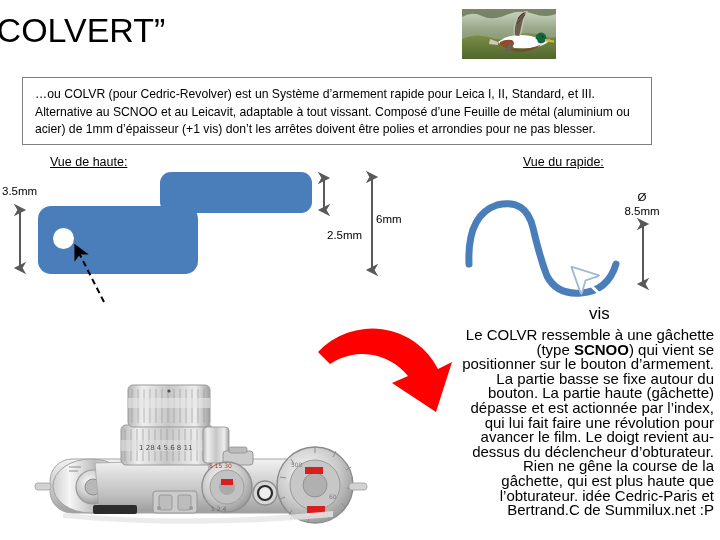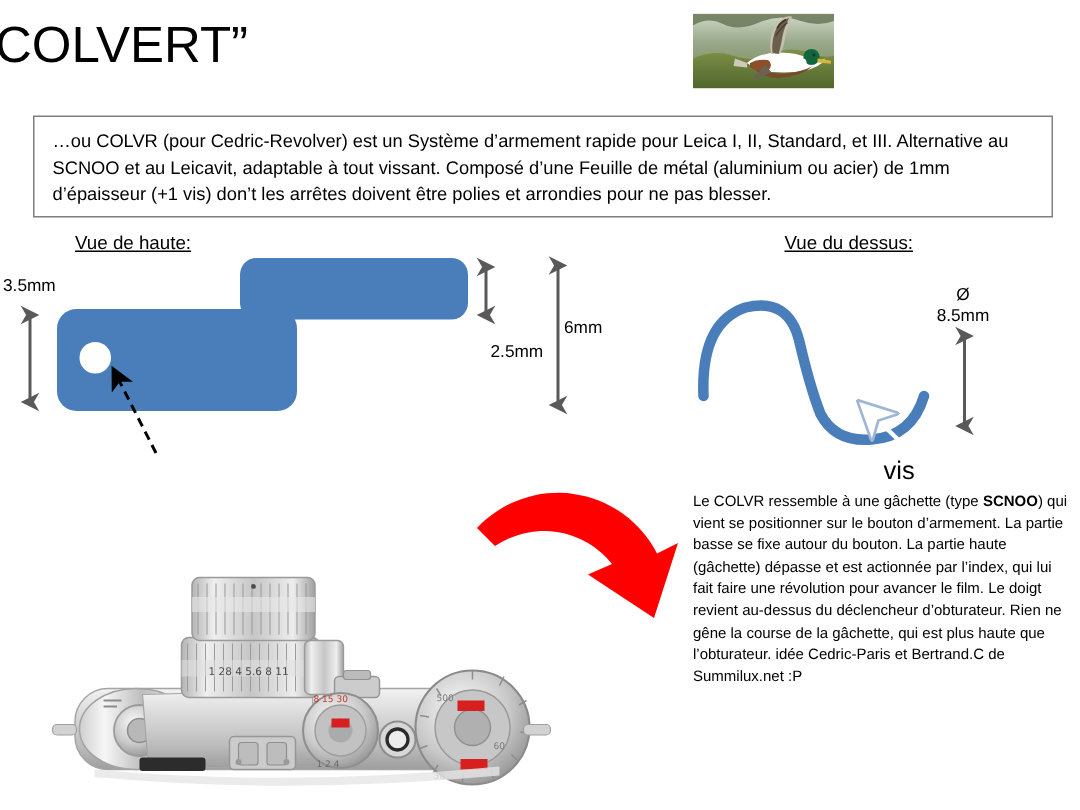--- a/index.html
+++ b/index.html
@@ -34,21 +34,21 @@
 
   
   #duck-photo {
     left: 462px; top: 9px; width: 94px; height: 50px;
     overflow: hidden;
     border: 0;
   }
 
   
   #intro-box {
-    left: 22px; top: 77px; width: 680px; height: 68px;
+    left: 22px; top: 77px; width: 630px; height: 68px;
     border: 1px solid #7f7f7f;
     box-sizing: border-box;
     background: #ffffff;
   }
   #intro-text {
     position: absolute;
     left: 12px; top: 8px; right: 10px;
     font-size: 12.2px;
     line-height: 17.5px;
     text-align: left;
@@ -99,23 +99,23 @@
     font-size: 11.6px;
     line-height: 14.5px;
     text-align: center;
   }
   #vis-label {
     left: 589px; top: 304px;
     font-size: 17px;
   }
   #desc-text {
     left: 462px; top: 328px; width: 252px;
-    font-size: 10px;
+    font-size: 15px;
     line-height: 14.6px;
-    text-align: left;
+    text-align: right;
   }
   #desc-text b { font-weight: bold; }
 
   
   #camera-photo {
     left: 33px; top: 367px; width: 337px; height: 170px;
   }
   
   #camera-photo svg, #duck-photo svg { display: block; }
 
@@ -172,21 +172,21 @@
 
       <path d="M36 33 L28 30 L27 35 L36 36 Z" fill="#cfc9bb"></path>
     </svg>
   </div>
 
   <div class="abs" id="intro-box">
     <div id="intro-text">…ou COLVR (pour Cedric-Revolver) est un Système d’armement rapide pour Leica I, II, Standard,  et III. Alternative au SCNOO et au Leicavit, adaptable à tout vissant. Composé d’une Feuille de métal (aluminium ou acier) de 1mm d’épaisseur (+1 vis) don’t les arrêtes doivent être polies et arrondies pour ne pas blesser.</div>
   </div>
 
   <div class="abs view-head" id="head-face">Vue de haute:</div>
-  <div class="abs view-head" id="head-top">Vue du dessus:</div>
+  <div class="abs view-head" id="head-top">Vue du rapide:</div>
 
   <div class="abs blue-shape" id="blue-upper"></div>
   <div class="abs blue-shape" id="blue-lower"></div>
   <div class="abs" id="blue-hole"></div>
 
   <svg class="svg-layer" width="720" height="540" viewBox="0 0 720 540" xmlns="http://www.w3.org/2000/svg">
     <defs>
       <marker id="dimArrow" markerWidth="7" markerHeight="7" refX="3.5" refY="3.5" orient="auto">
         <path d="M0.4 0.4 L3.5 6.6 L6.6 0.4 L3.5 2.2 Z" fill="#595959"></path>
       </marker>

